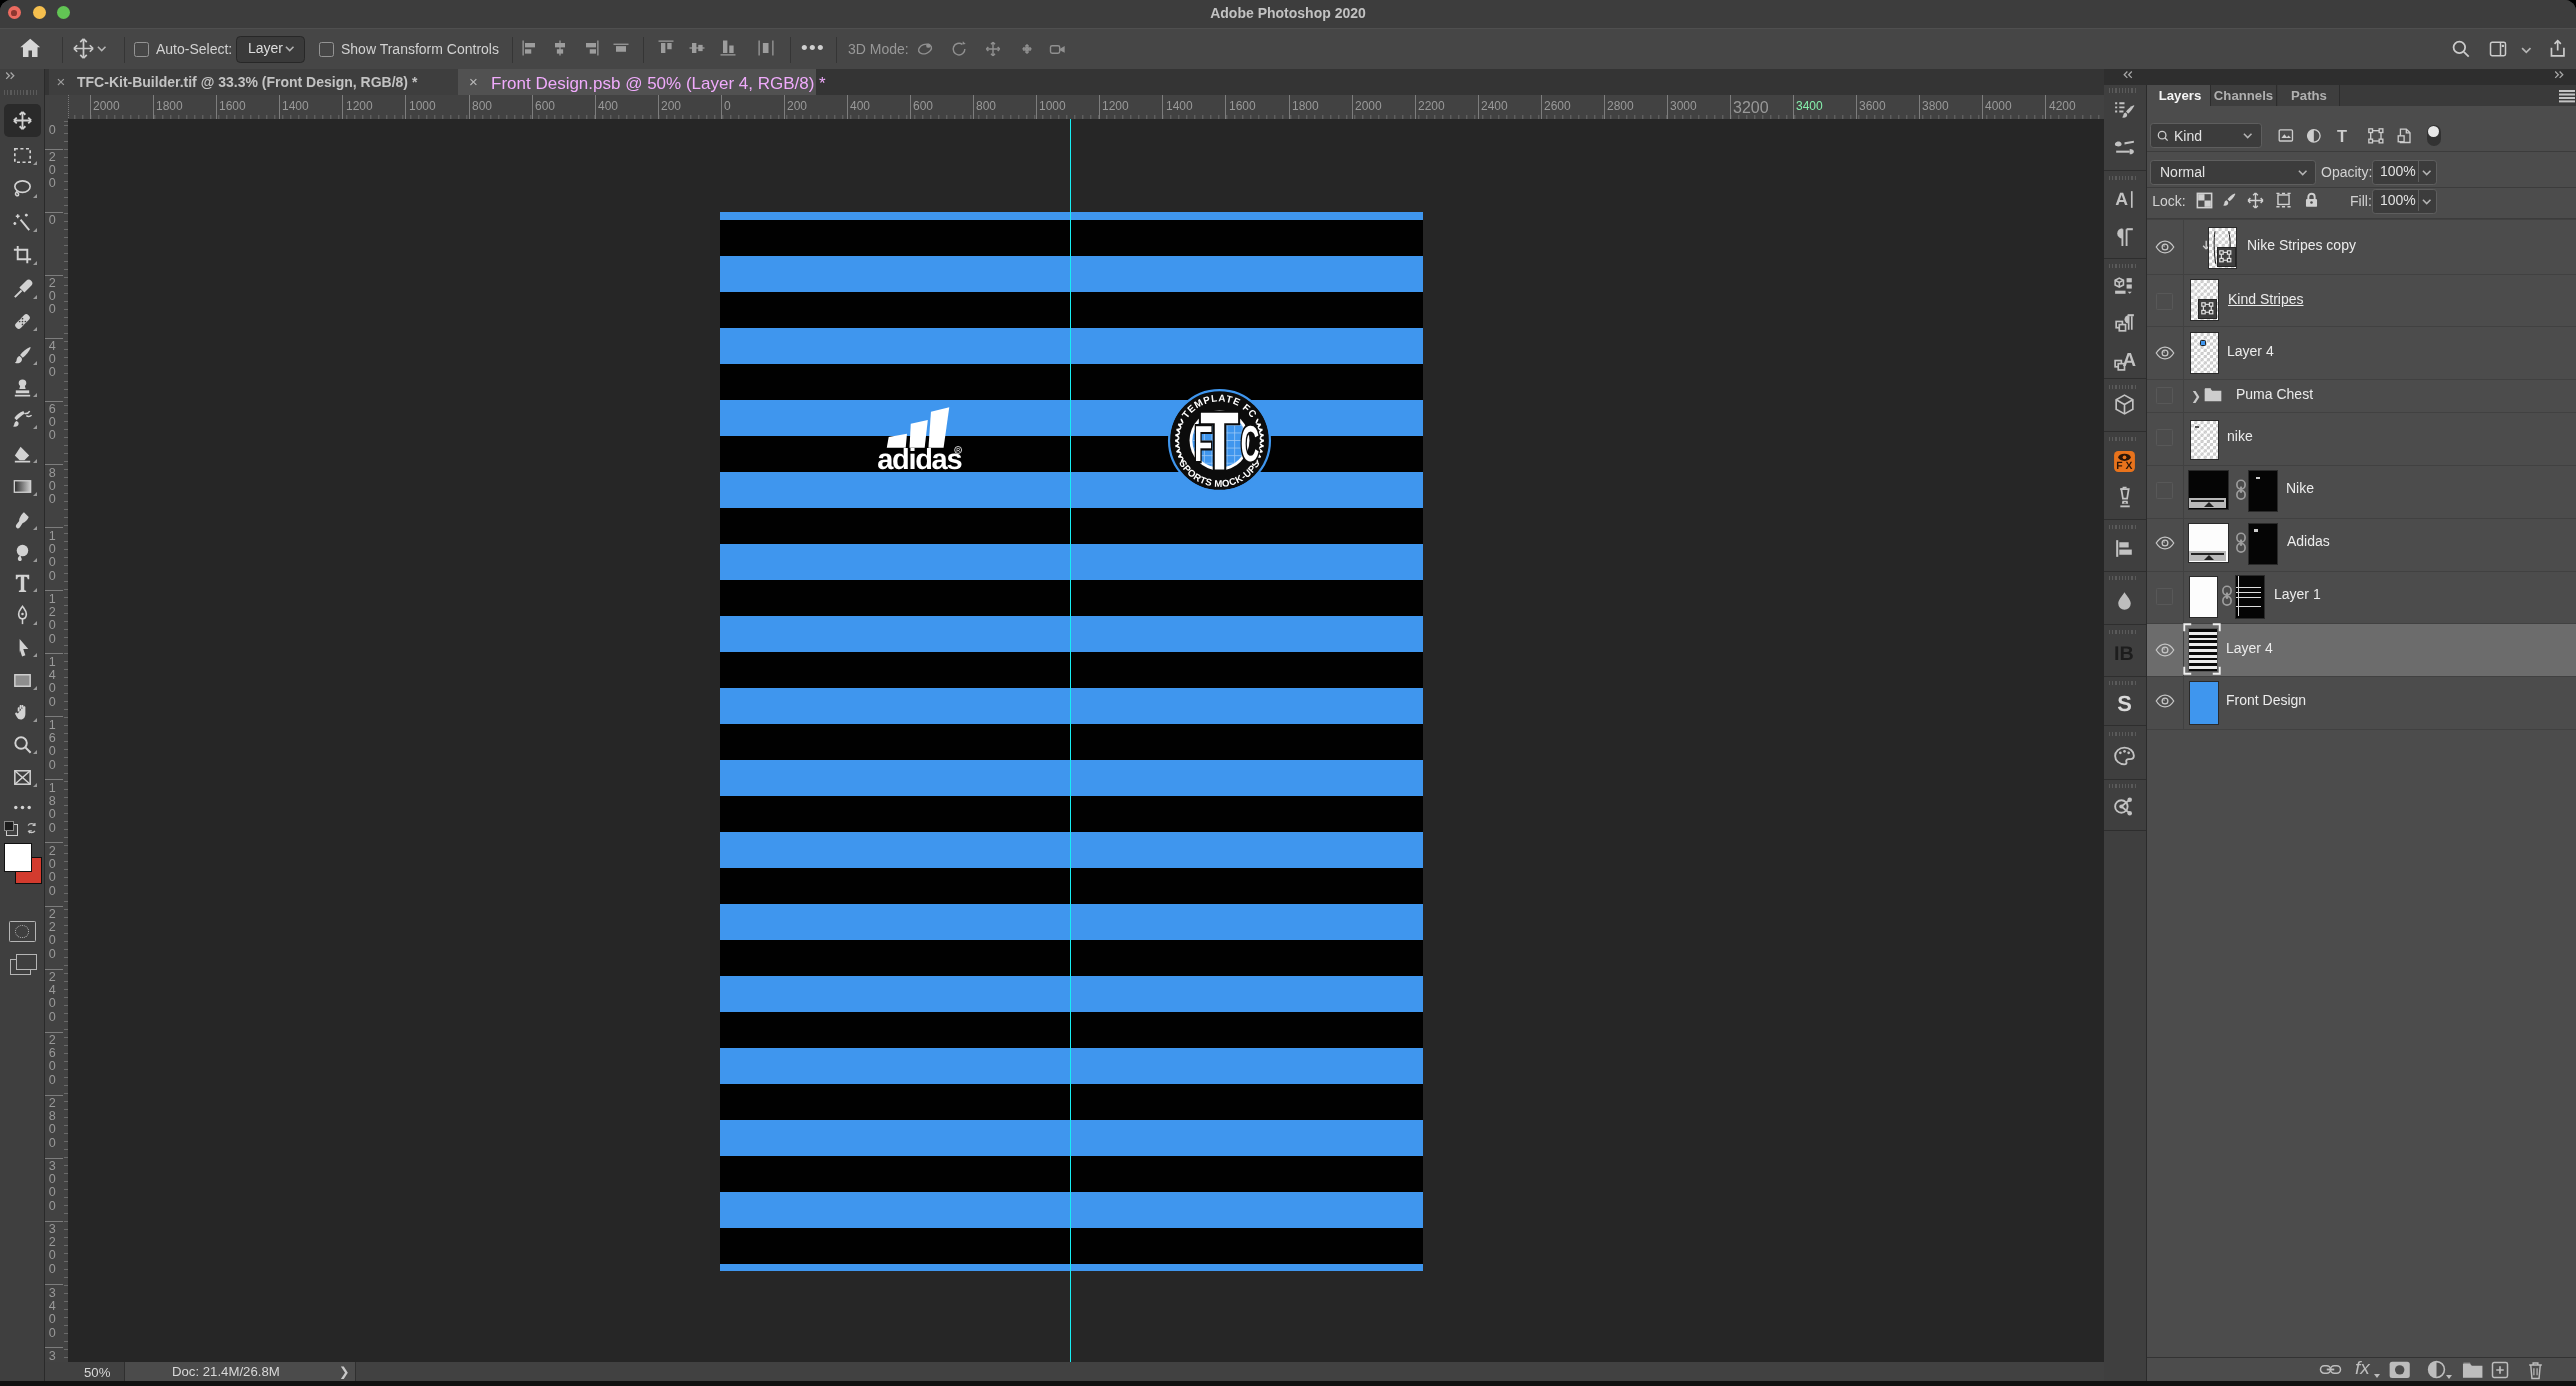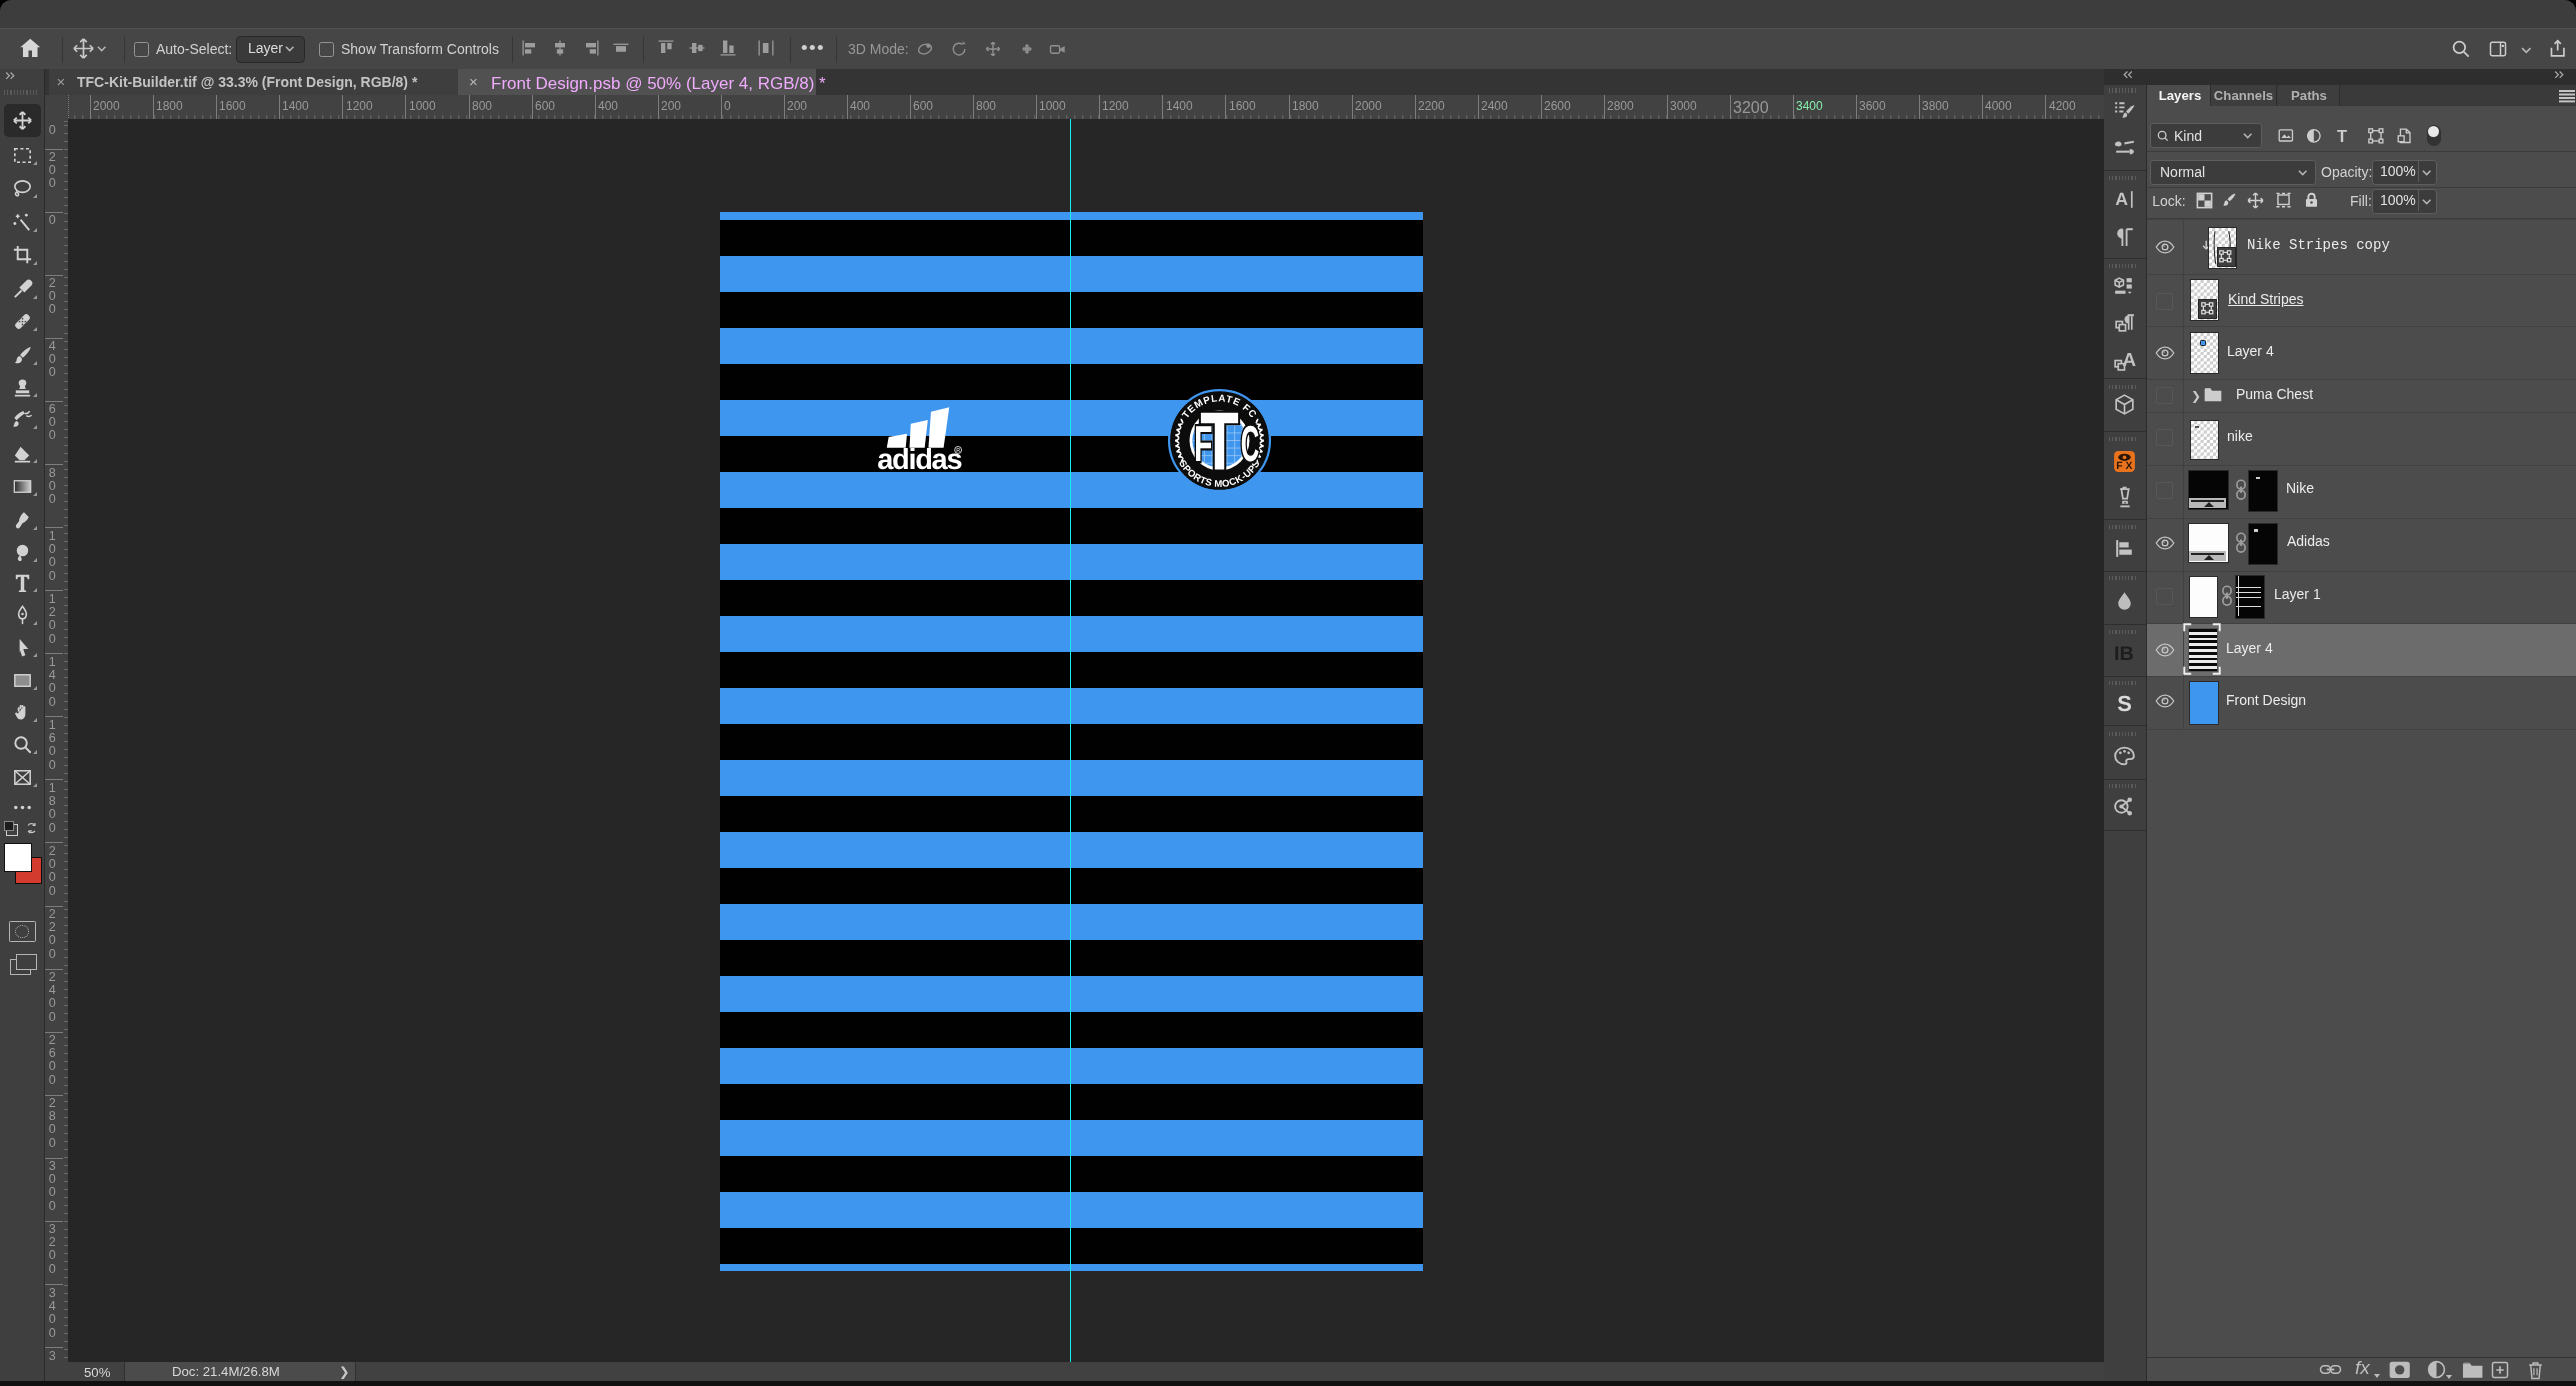--- a/index.html
+++ b/index.html
@@ -3,20 +3,27 @@
 <style>
 html,body{margin:0;padding:0;background:#000;}
 body{width:2576px;height:1386px;position:relative;overflow:hidden;
   font-family:"Liberation Sans",sans-serif;-webkit-font-smoothing:antialiased;}
 .abs{position:absolute;}
 svg{display:block;overflow:visible;-webkit-font-smoothing:antialiased}
 svg text{text-rendering:geometricPrecision}
 </style></head><body>
 
 <div class="abs" style="left:0;top:0;width:2576px;height:1386px;background:#3d3d3d;border-radius:11.4px 11.4px 0 0;overflow:hidden">
+<div class="abs" style="left:0;top:0;width:2576px;height:28px;background:#3d3d3d">
+<div class="abs" style="left:7.6px;top:6.3px;width:13.2px;height:13.2px;border-radius:50%;background:#ec6b60"></div>
+<div class="abs" style="left:11.4px;top:10px;width:5.7px;height:5.7px;border-radius:50%;background:#8c3730"></div>
+<div class="abs" style="left:33px;top:6.3px;width:13.2px;height:13.2px;border-radius:50%;background:#f5bf4e"></div>
+<div class="abs" style="left:57px;top:6.3px;width:13.2px;height:13.2px;border-radius:50%;background:#62c554"></div>
+<div class="abs" style="left:0;top:0;width:2576px;height:28px;text-align:center;font-size:14px;line-height:26.5px;color:#c2c2c2;font-weight:bold">Adobe Photoshop 2020</div>
+</div>
 <div class="abs" style="left:0;top:28px;width:2576px;height:41px;background:#464646;border-top:0.6px solid #4f4f4f;border-bottom:0.6px solid #2c2c2c">
 <svg class="abs" style="left:17px;top:6.3px" width="26.5" height="26.5" viewBox="0 0 24 24">
 <path d="M12 3.5 3 11h2.4v9h5v-6h3.2v6h5v-9H21z" fill="#d6d6d6"></path>
       </svg>
 <div class="abs" style="left:62px;top:7.6px;width:1.3px;height:26.5px;background:#353535"></div>
 <svg class="abs" style="left:72px;top:7.6px" width="23" height="23" viewBox="0 0 24 24" fill="none" stroke="#c9c9c9" stroke-width="1.8">
 <path d="M12 2v20M2 12h20"></path>
         <path d="M12 2l-3.4 3.4M12 2l3.4 3.4M12 22l-3.4-3.4M12 22l3.4-3.4M2 12l3.4-3.4M2 12l3.4 3.4M22 12l-3.4-3.4M22 12l-3.4 3.4"></path>
       </svg>
 <svg class="abs" style="left:96px;top:14px" width="11.4" height="11.4" viewBox="0 0 12 12" fill="none" stroke="#b5b5b5" stroke-width="1.6">
@@ -798,21 +805,21 @@
         <path d="M8 2c-2 12-2 30 1 52M30 2c3 14 3 30 0 40"></path>
       </svg>
 <div class="abs" style="left:71px;top:162px;width:17px;height:17.7px;background:#3e3e3e;border:0.6px solid #262626"></div>
 <svg class="abs" style="left:73px;top:165px" width="12.6" height="12.6" viewBox="0 0 24 24" fill="none" stroke="#e4e4e4" stroke-width="2.2">
         <rect x="4.5" y="4.5" width="15" height="15"></rect>
         <rect x="1.5" y="1.5" width="6.5" height="6.5" fill="#3e3e3e"></rect>
         <rect x="16" y="1.5" width="6.5" height="6.5" fill="#3e3e3e"></rect>
         <rect x="1.5" y="16" width="6.5" height="6.5" fill="#3e3e3e"></rect>
         <rect x="16" y="16" width="6.5" height="6.5" fill="#3e3e3e"></rect>
       </svg>
-<div class="abs" style="left:101px;top:152px;font-size:14px;color:#ececec;font-family:Liberation Mono, monospace;">Nike Stripes copy</div>
+<div class="abs" style="left:101px;top:152px;font-size:14px;color:#ececec;">Nike Stripes copy</div>
 <div class="abs" style="left:10px;top:208px;width:15px;height:15px;border:0.9px solid #585858;border-radius:1.3px"></div>
 <div class="abs" style="left:44px;top:194px;width:27px;height:40px;background:#fff;background-image:linear-gradient(45deg,#c8c8c8 25%,transparent 25%,transparent 75%,#c8c8c8 75%),linear-gradient(45deg,#c8c8c8 25%,transparent 25%,transparent 75%,#c8c8c8 75%);background-size:6.3px 6.3px;background-position:0 0,3.2px 3.2px;border:0.9px solid #2a2a2a"></div>
 <svg class="abs" style="left:45px;top:197px" width="25" height="35" viewBox="0 0 40 56" fill="none" stroke="#e9e9e9" stroke-width="2">
         <path d="M6 2c-2 14-2 30 1 52"></path>
       </svg>
 <div class="abs" style="left:52px;top:214px;width:17px;height:17.7px;background:#3e3e3e;border:0.6px solid #262626"></div>
 <svg class="abs" style="left:55px;top:217px" width="12.6" height="12.6" viewBox="0 0 24 24" fill="none" stroke="#e4e4e4" stroke-width="2.2">
         <rect x="4.5" y="4.5" width="15" height="15"></rect>
         <rect x="1.5" y="1.5" width="6.5" height="6.5" fill="#3e3e3e"></rect>
         <rect x="16" y="1.5" width="6.5" height="6.5" fill="#3e3e3e"></rect>

